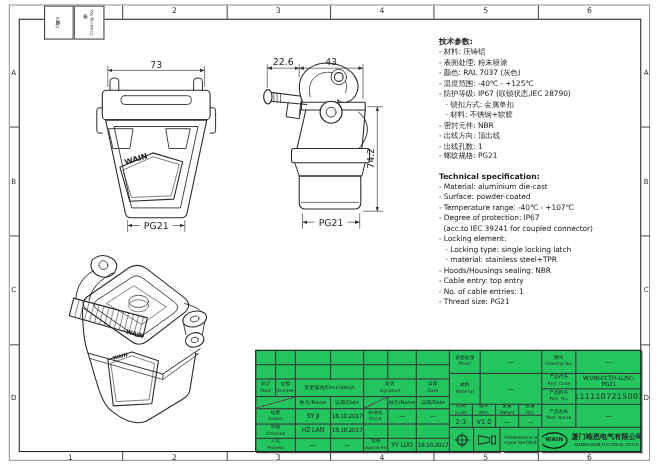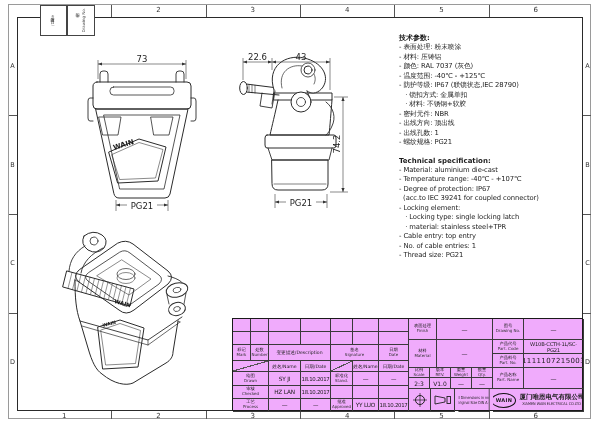--- a/index.html
+++ b/index.html
@@ -19,21 +19,21 @@
   
   .corner{top:5px;height:31px;border:1px solid #444;box-sizing:border-box;background:#fff;
           display:flex;align-items:center;justify-content:center;gap:2px;}
   .vtext{writing-mode:vertical-rl;transform:rotate(180deg);font-size:4px;line-height:1.1;color:#444;white-space:nowrap;}
   
   .specs{left:399px;top:33px;width:184px;color:#1d1d1d;}
   .spec-title{font-size:7px;font-weight:bold;line-height:10px;white-space:pre;}
   .spec-line{font-size:6.8px;line-height:9.5px;white-space:pre;letter-spacing:-0.1px;}
   .spec-gap{height:8px;}
   
-  .tb{left:232px;top:318px;width:351px;height:93px;border:1.2px solid #1a1a1a;box-sizing:border-box;background:#f0abfc;}
+  .tb{left:232px;top:318px;width:351px;height:93px;border:1.2px solid #1a1a1a;box-sizing:border-box;background:#22c55e;}
   .cell{position:absolute;border-right:1px solid #3a3a3a;border-bottom:1px solid #3a3a3a;box-sizing:border-box;
         display:flex;align-items:center;justify-content:center;overflow:hidden;text-align:center;}
   .lblcell{flex-direction:column;line-height:1.12;font-size:4.3px;color:#222;}
   .lblcell .en{font-size:4px;color:#333;}
   .val6{font-size:6px;}
   .val5{font-size:5.2px;letter-spacing:-0.2px;}
   .val7{font-size:7px;letter-spacing:0.4px;}
   .name-val{font-size:5.8px;letter-spacing:-0.2px;}
   .date-val{font-size:5.4px;letter-spacing:-0.3px;}
   .hdr1{font-size:4.6px;}
@@ -247,42 +247,44 @@
 
     <path d="M45,54 L49,56 M148,95 L150,96" stroke-width="0.7"></path>
   </g>
   <text x="84" y="77" font-size="5.5" font-weight="bold" fill="#1a1a1a" transform="rotate(15 84,77)">WAIN</text>
   <text x="73" y="101" font-size="4.5" font-weight="bold" fill="#1a1a1a" transform="rotate(-14 73,101)">WAIN</text>
 </svg>
 
 <div class="abs specs">
   <div class="spec-title">技术参数:</div>
   <div>
+      <div class="spec-line">- 材料: 压铸铝</div>
       <div class="spec-line">- 表面处理: 粉末喷涂</div>
-      <div class="spec-line">- 材料: 压铸铝</div>
       <div class="spec-line">- 颜色: RAL 7037 (灰色)</div>
       <div class="spec-line">- 温度范围: -40℃ - +125℃</div>
       <div class="spec-line">- 防护等级: IP67 (联锁状态,IEC 28790)</div>
       <div class="spec-line">   · 锁扣方式: 金属单扣</div>
       <div class="spec-line">   · 材料: 不锈钢+软胶</div>
       <div class="spec-line">- 密封元件: NBR</div>
       <div class="spec-line">- 出线方向: 顶出线</div>
       <div class="spec-line">- 出线孔数: 1</div>
       <div class="spec-line">- 螺纹规格: PG21</div>
     </div>
   <div class="spec-gap"></div>
   <div class="spec-title">Technical specification:</div>
   <div>
       <div class="spec-line">- Material: aluminium die-cast</div>
+      <div class="spec-line">- Surface: powder-coated</div>
       <div class="spec-line">- Temperature range: -40℃ - +107℃</div>
       <div class="spec-line">- Degree of protection: IP67</div>
       <div class="spec-line">  (acc.to IEC 39241 for coupled connector)</div>
       <div class="spec-line">- Locking element:</div>
       <div class="spec-line">   · Locking type: single locking latch</div>
       <div class="spec-line">   · material: stainless steel+TPR</div>
+      <div class="spec-line">- Hoods/Housings sealing: NBR</div>
       <div class="spec-line">- Cable entry: top entry</div>
       <div class="spec-line">- No. of cable entries: 1</div>
       <div class="spec-line">- Thread size: PG21</div>
     </div>
 </div>
 
 <div class="abs tb">
 
   <div class="cell" style="left:0;top:0;width:18px;height:13px"></div>
   <div class="cell" style="left:18px;top:0;width:18px;height:13px"></div>

